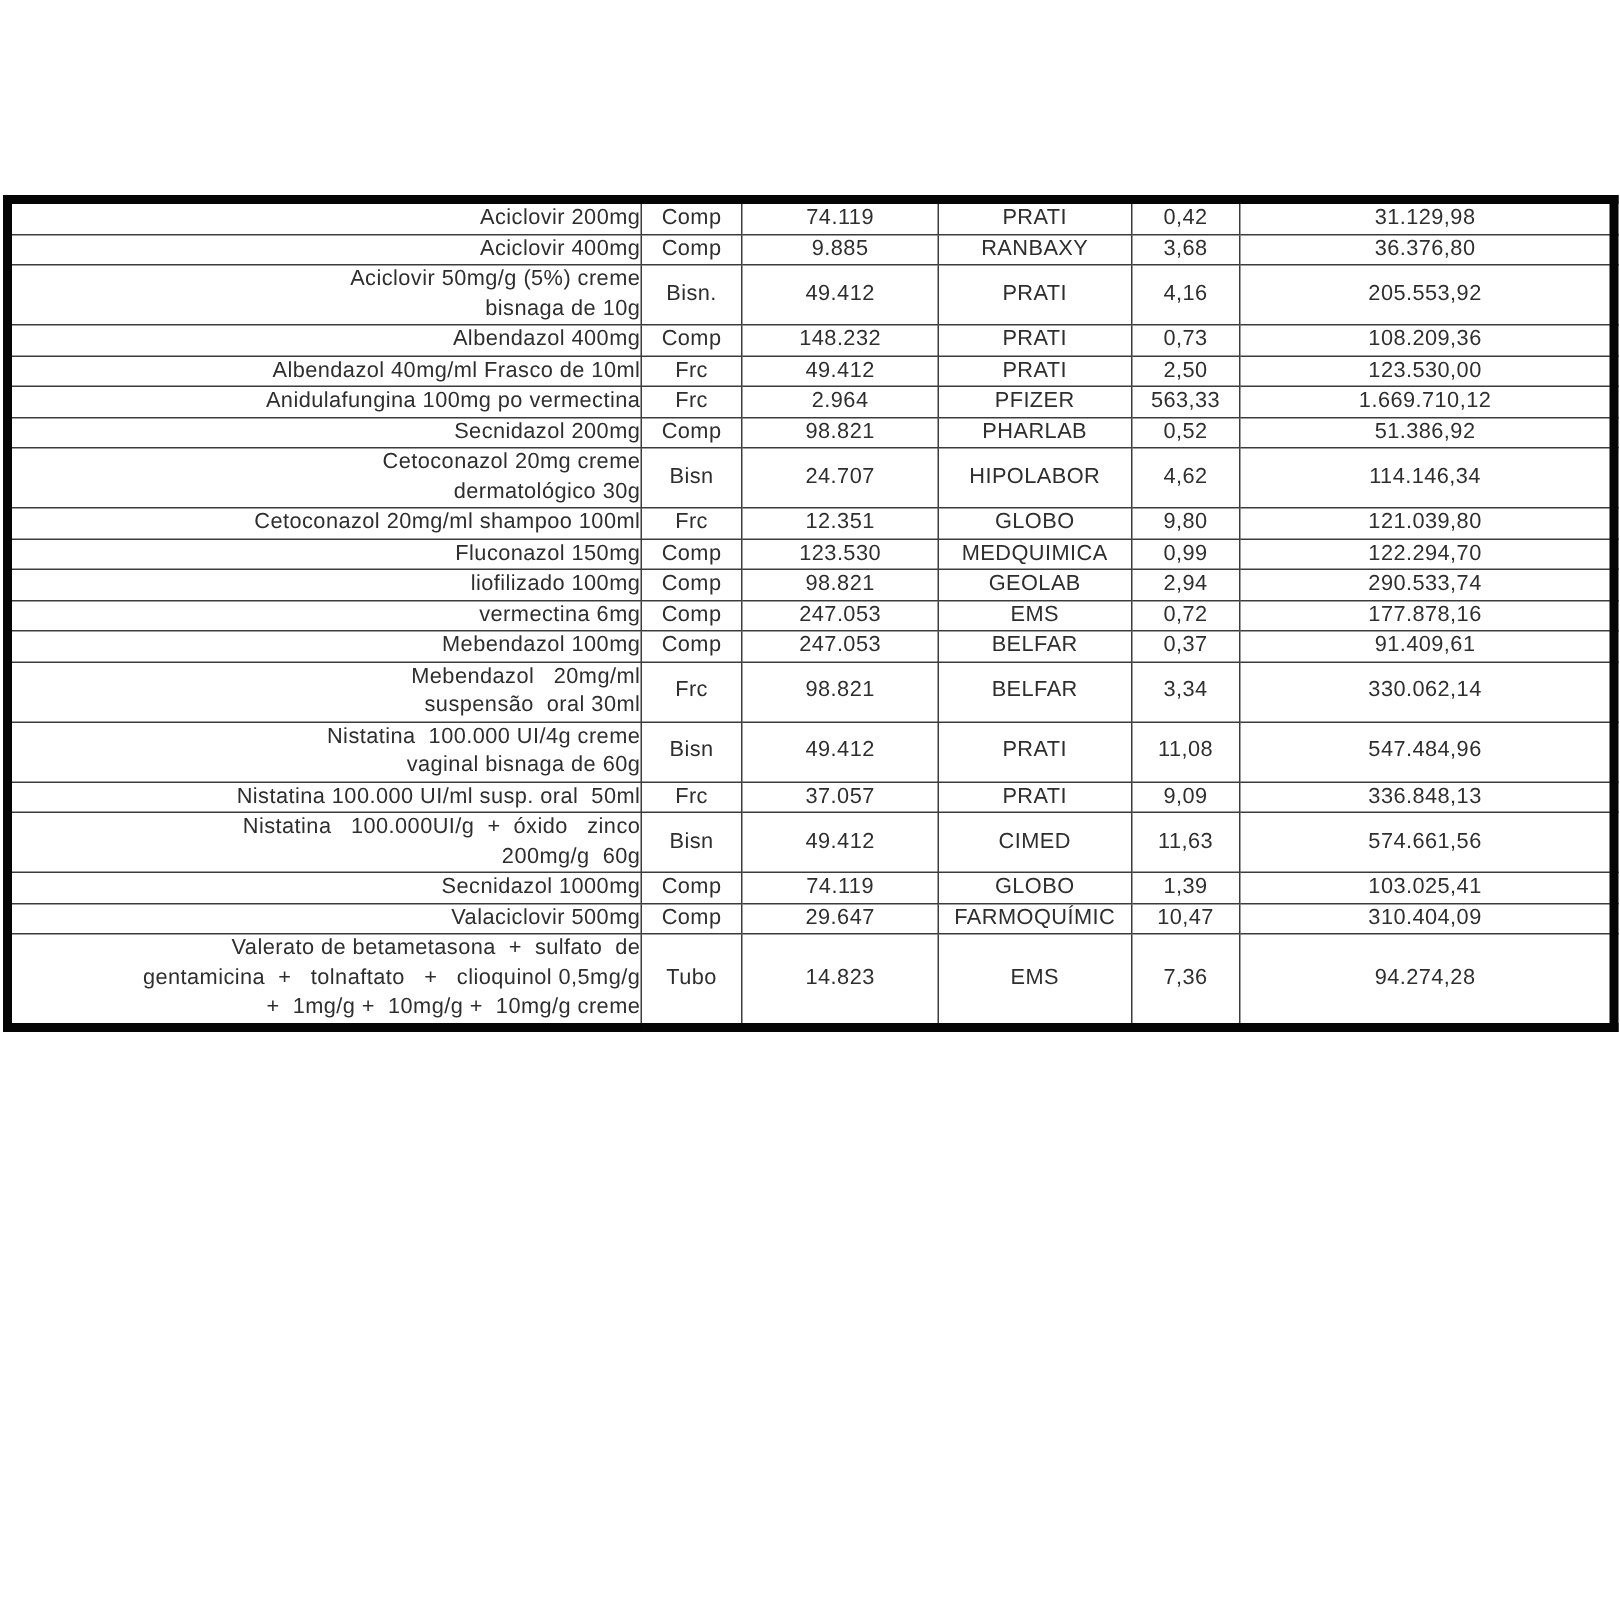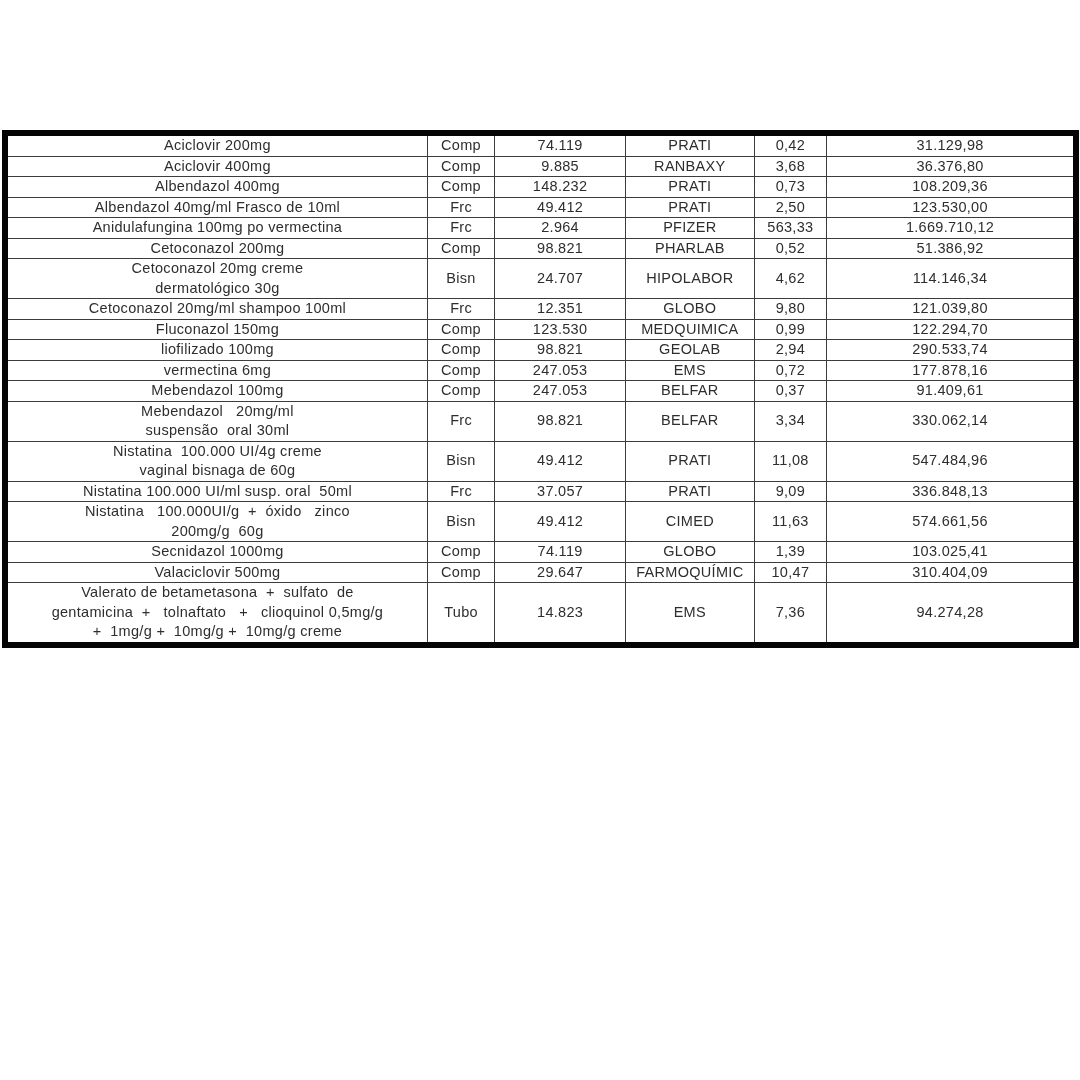--- a/index.html
+++ b/index.html
@@ -28,21 +28,21 @@
     line-height: 19.5px;
     letter-spacing: 0.3px;
   }
   table.med-table td {
     border: 1px solid #3c3c3c;
     vertical-align: middle;
     padding: 0;
     overflow: hidden;
   }
   td.c-name {
-    text-align: center;
+    text-align: right;
     padding: 0 2px 0 2px;
     white-space: pre-wrap;
   }
   td.c-unit, td.c-qty, td.c-mfr, td.c-price, td.c-total {
     text-align: center;
     white-space: nowrap;
   }
   tr.med-row { height: 20px; }
 </style>
 </head>
@@ -69,20 +69,29 @@
   </tr>
         <tr class="med-row">
     <td class="c-name">Aciclovir 400mg</td>
     <td class="c-unit">Comp</td>
     <td class="c-qty">9.885</td>
     <td class="c-mfr">RANBAXY</td>
     <td class="c-price">3,68</td>
     <td class="c-total">36.376,80</td>
   </tr>
         <tr class="med-row">
+    <td class="c-name">Aciclovir 50mg/g (5%) creme
+bisnaga de 10g</td>
+    <td class="c-unit">Bisn.</td>
+    <td class="c-qty">49.412</td>
+    <td class="c-mfr">PRATI</td>
+    <td class="c-price">4,16</td>
+    <td class="c-total">205.553,92</td>
+  </tr>
+        <tr class="med-row">
     <td class="c-name">Albendazol 400mg</td>
     <td class="c-unit">Comp</td>
     <td class="c-qty">148.232</td>
     <td class="c-mfr">PRATI</td>
     <td class="c-price">0,73</td>
     <td class="c-total">108.209,36</td>
   </tr>
         <tr class="med-row">
     <td class="c-name">Albendazol 40mg/ml Frasco de 10ml</td>
     <td class="c-unit">Frc</td>
@@ -93,21 +102,21 @@
   </tr>
         <tr class="med-row">
     <td class="c-name">Anidulafungina 100mg po vermectina</td>
     <td class="c-unit">Frc</td>
     <td class="c-qty">2.964</td>
     <td class="c-mfr">PFIZER</td>
     <td class="c-price">563,33</td>
     <td class="c-total">1.669.710,12</td>
   </tr>
         <tr class="med-row">
-    <td class="c-name">Cetoconazol 200mg</td>
+    <td class="c-name">Secnidazol 200mg</td>
     <td class="c-unit">Comp</td>
     <td class="c-qty">98.821</td>
     <td class="c-mfr">PHARLAB</td>
     <td class="c-price">0,52</td>
     <td class="c-total">51.386,92</td>
   </tr>
         <tr class="med-row">
     <td class="c-name">Cetoconazol 20mg creme
 dermatológico 30g</td>
     <td class="c-unit">Bisn</td>

